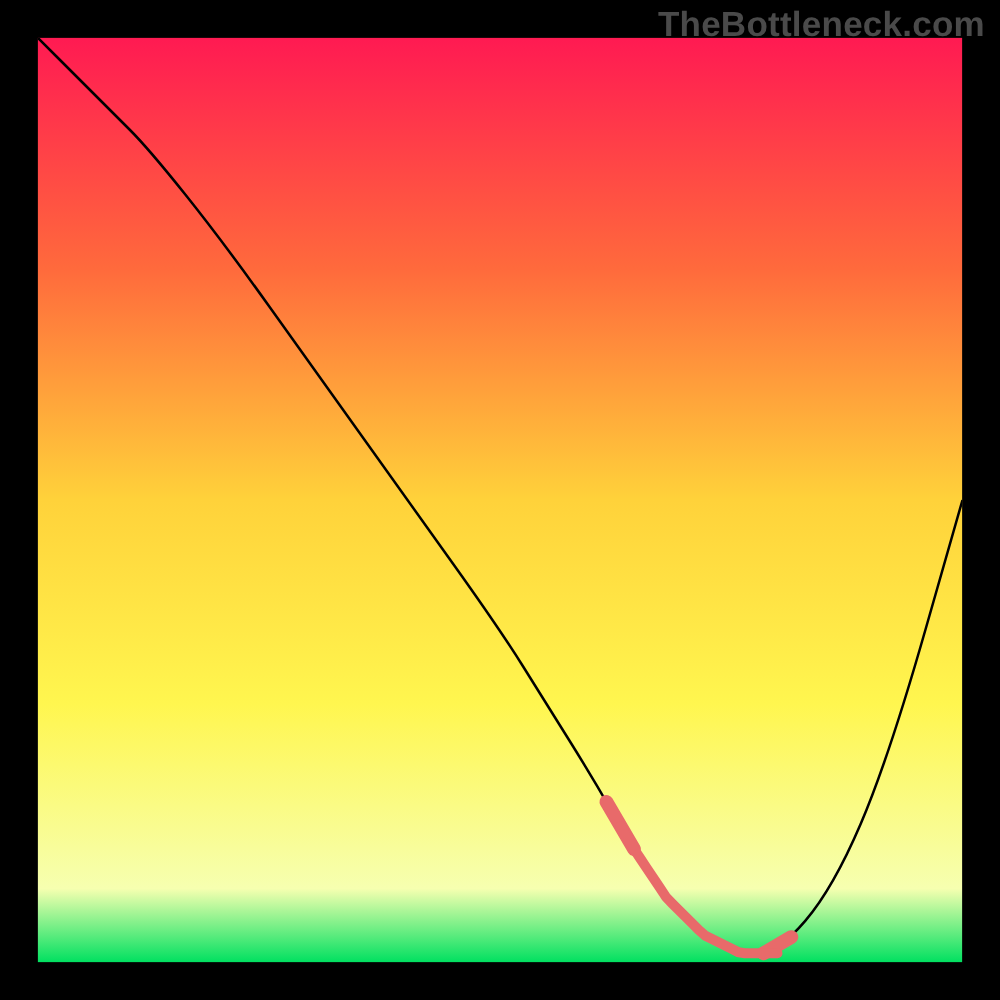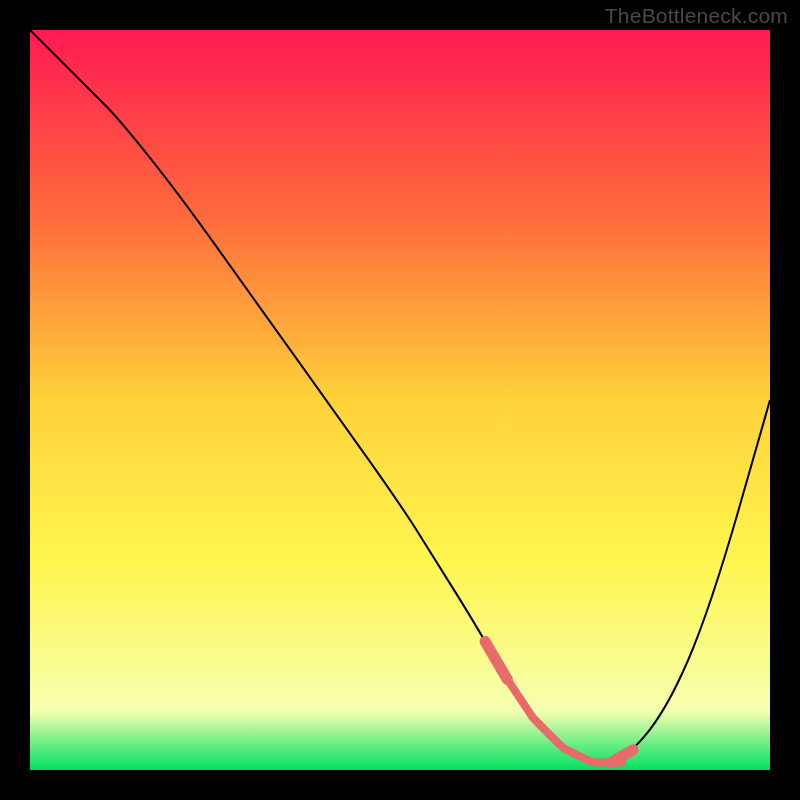--- a/index.html
+++ b/index.html
@@ -14,22 +14,22 @@
   .frame {
     position: relative;
     width: 800px;
     height: 800px;
     background: #000;
   }
   .watermark {
     position: absolute;
     top: 4px;
     right: 12px;
-    font-size: 21px;
-    font-weight: normal;
+    font-size: 28px;
+    font-weight: bold;
     color: #4a4a4a;
     letter-spacing: 0.2px;
     z-index: 5;
     text-align: center;
   }
   .plot-area {
     position: absolute;
     left: 30px;
     top: 30px;
     width: 740px;

